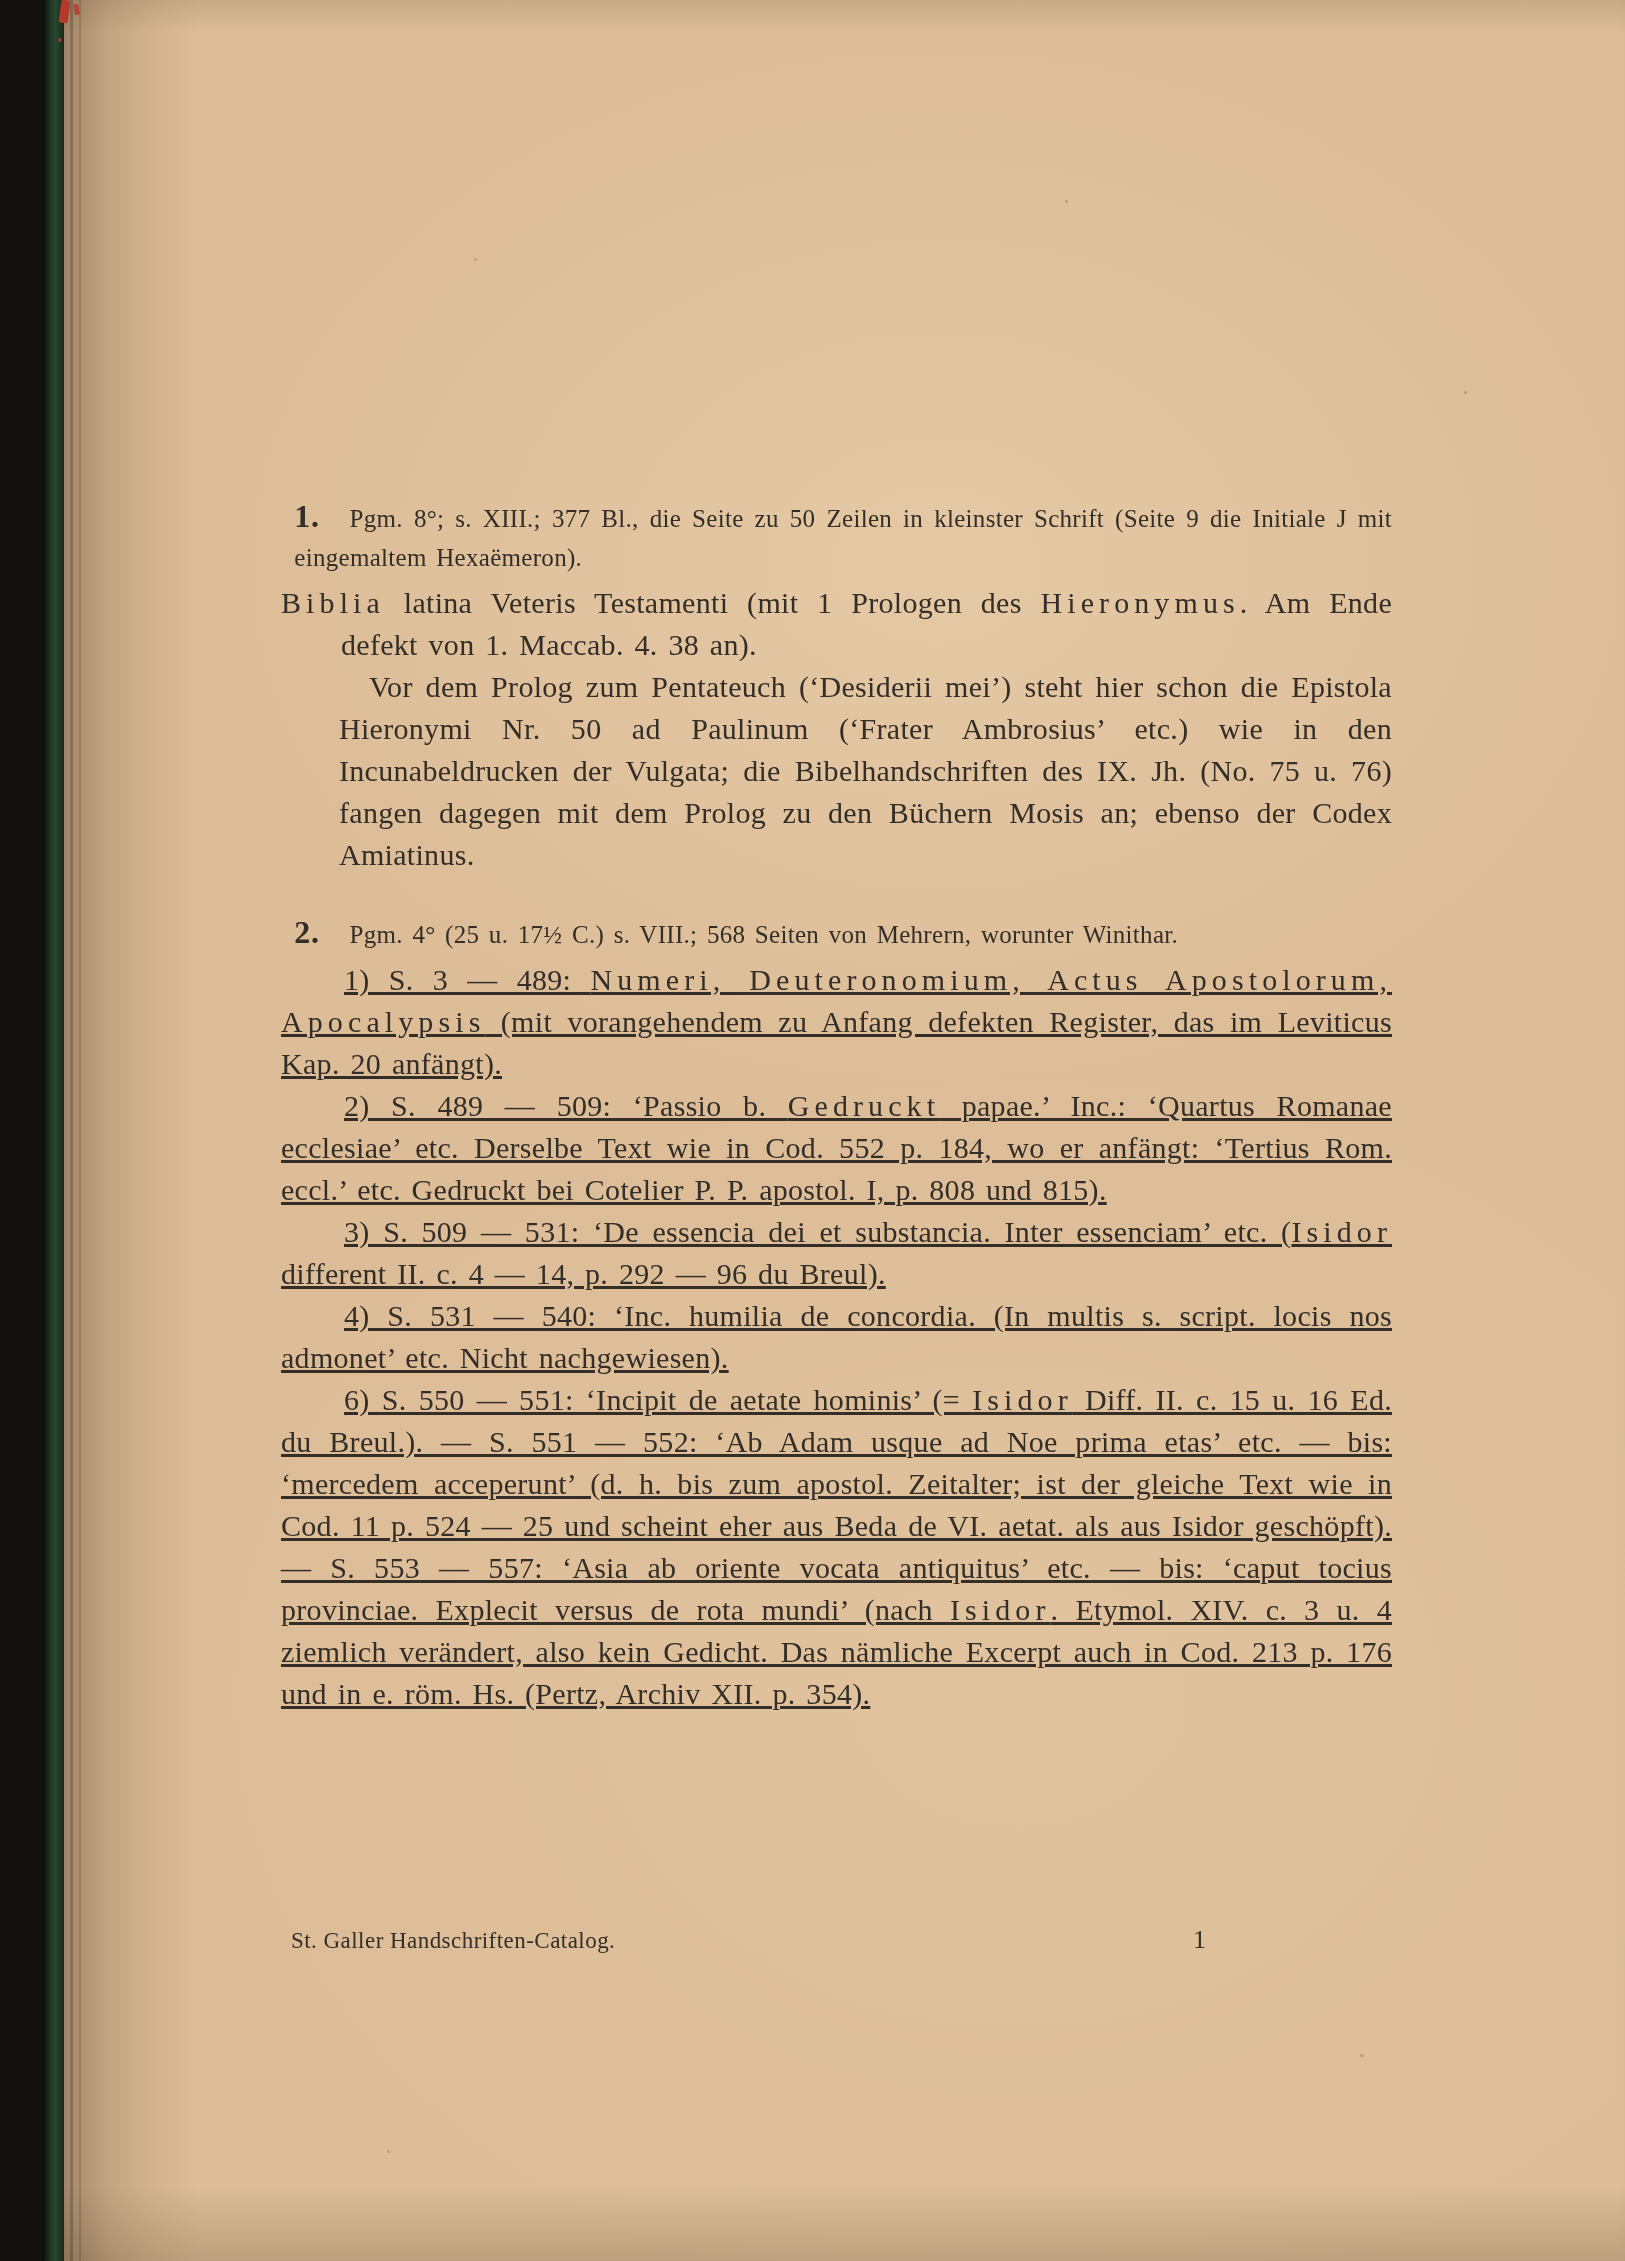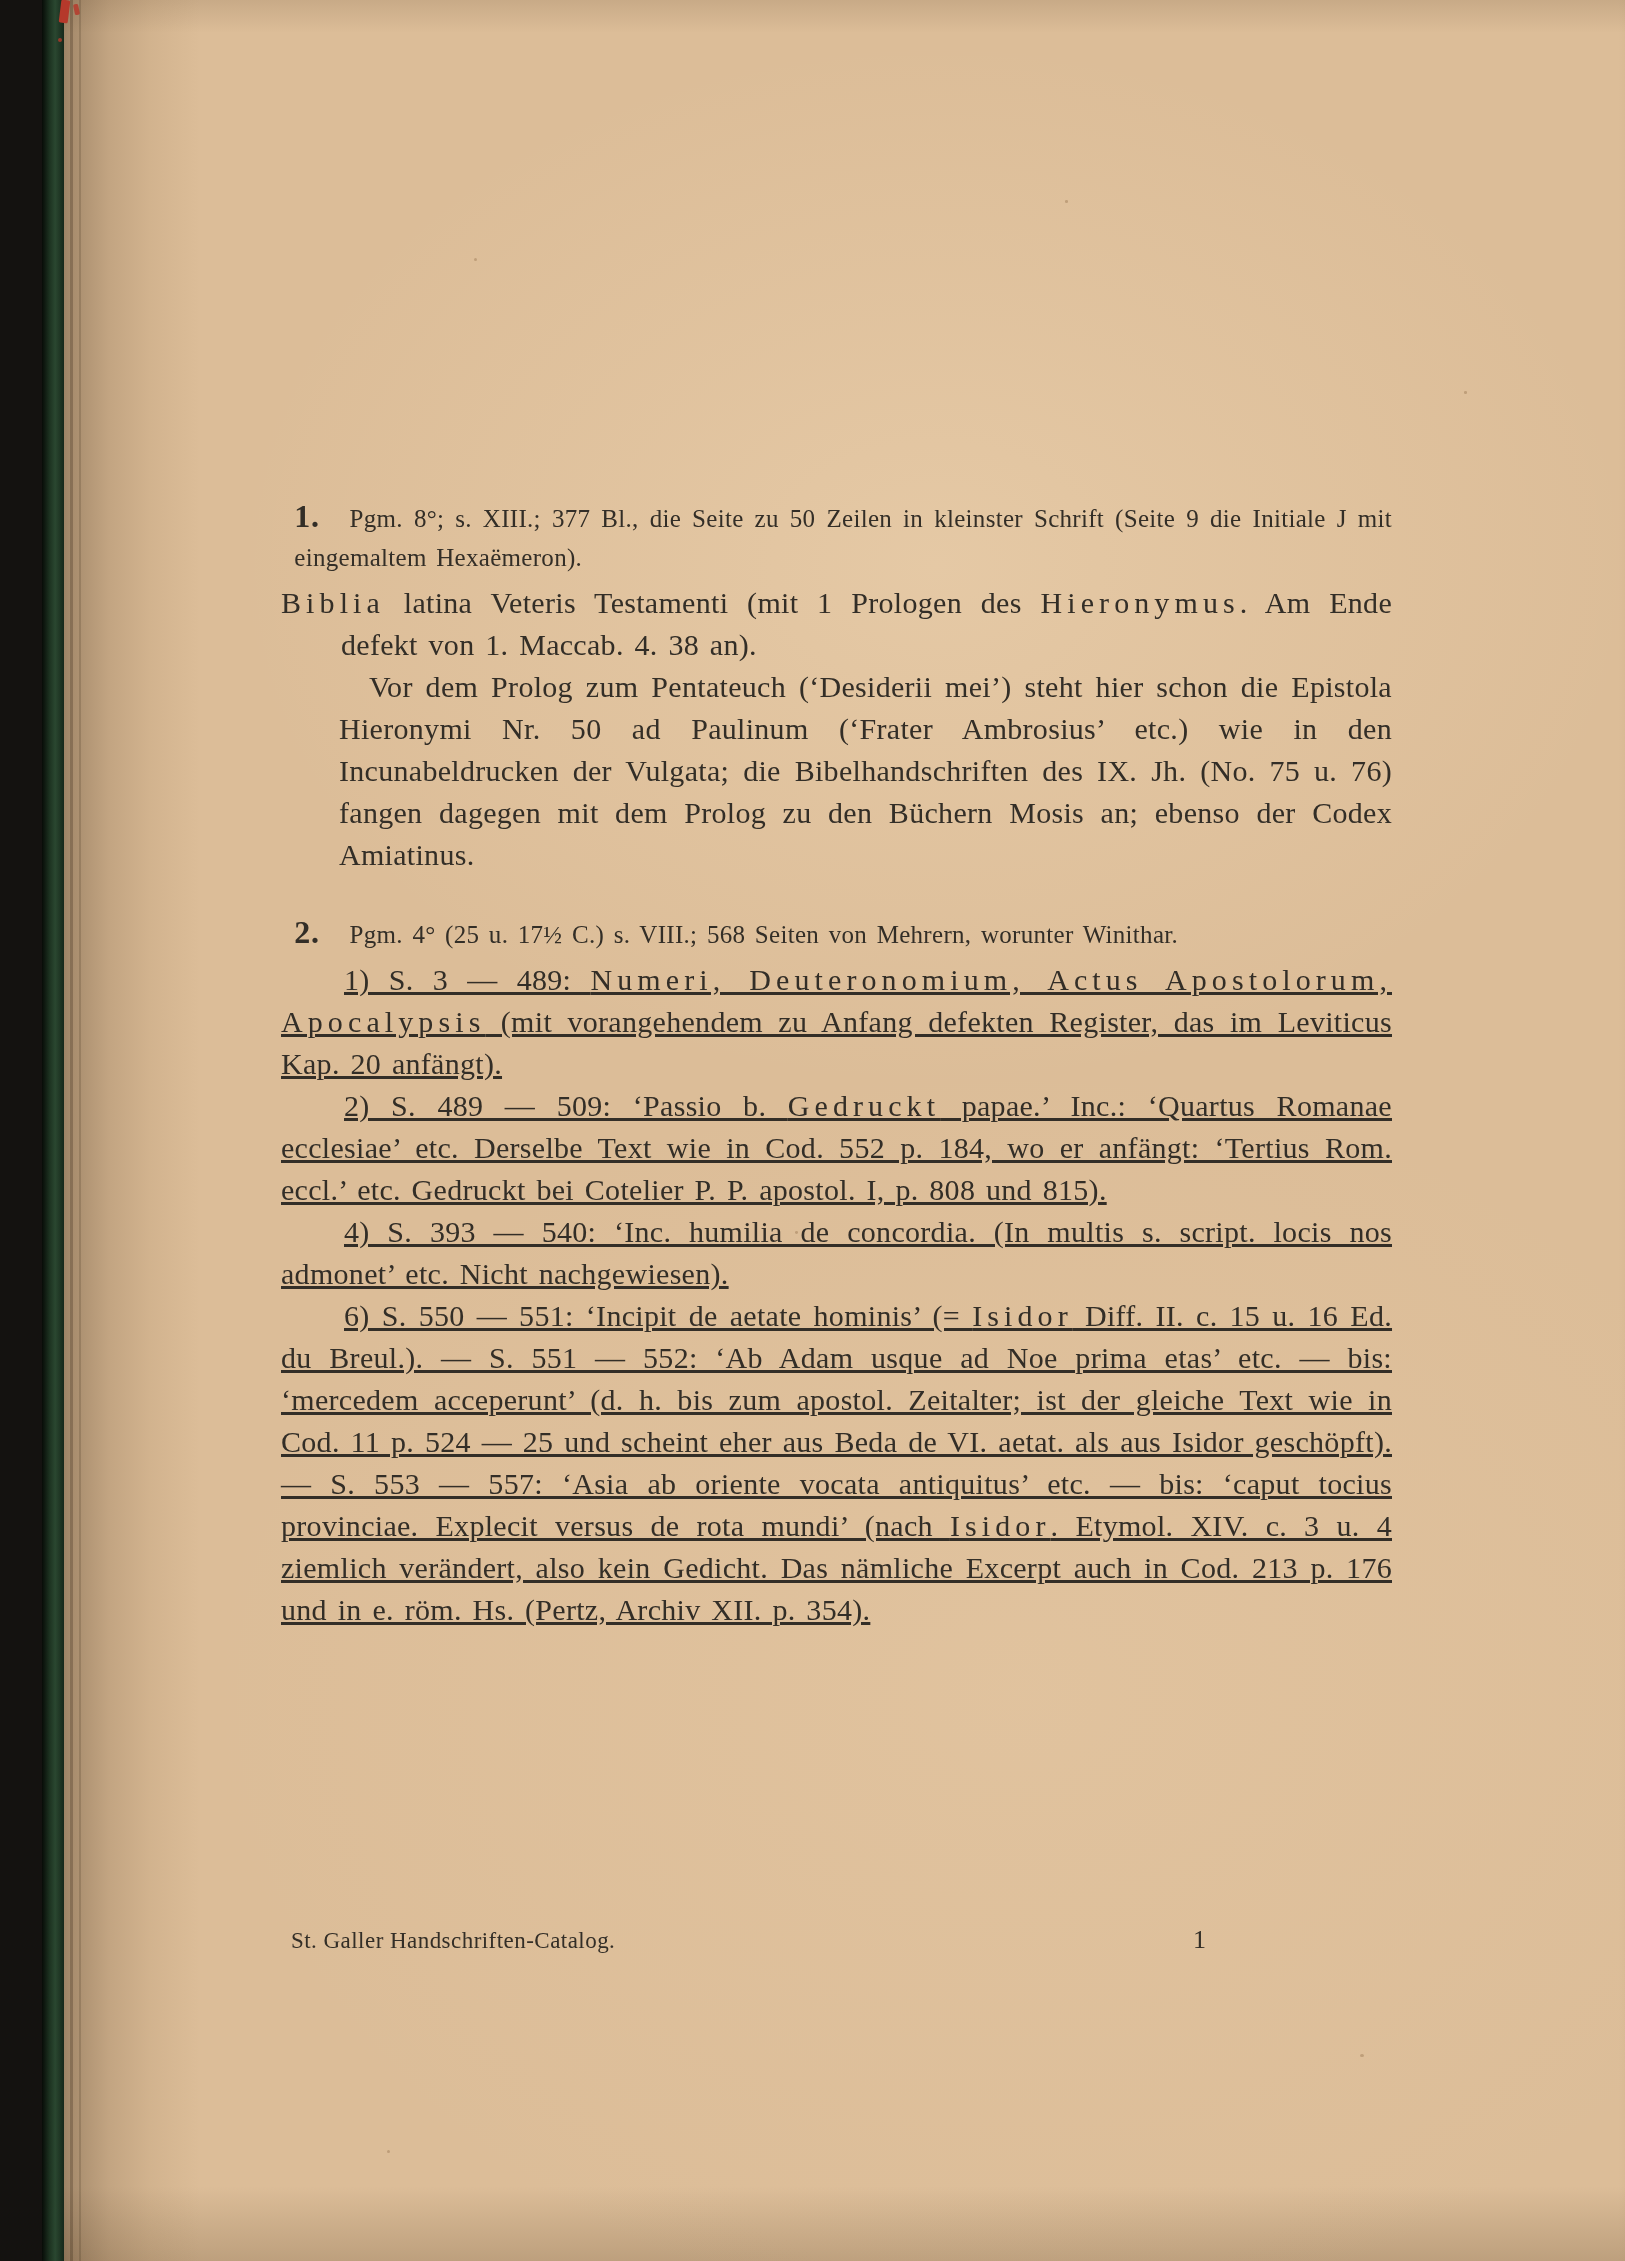--- a/index.html
+++ b/index.html
@@ -85,21 +85,22 @@
   <div class="textblock" id="entries">
       <section class="entry">
         <div class="entry-head"><span class="entry-num">1.</span><span class="entry-head-text">Pgm. 8°; s. XIII.; 377 Bl., die Seite zu 50 Zeilen in kleinster Schrift (Seite 9 die Initiale J mit eingemaltem Hexaëmeron).</span></div>
         <p class="para outdent"><span class="sp">Biblia</span><span class="reg"> latina Veteris Testamenti (mit 1 Prologen des </span><span class="sp">Hieronymus</span><span class="reg">. Am Ende defekt von 1. Maccab. 4. 38 an).</span></p>
         <p class="para block-indent"><span class="reg">Vor dem Prolog zum Pentateuch (‘Desiderii mei’) steht hier schon die Epistola Hieronymi Nr. 50 ad Paulinum (‘Frater Ambrosius’ etc.) wie in den Incunabeldrucken der Vulgata; die Bibelhandschriften des IX. Jh. (No. 75 u. 76) fangen dagegen mit dem Prolog zu den Büchern Mosis an; ebenso der Codex Amiatinus.</span></p>
       </section>
       <section class="entry">
         <div class="entry-head"><span class="entry-num">2.</span><span class="entry-head-text">Pgm. 4° (25 u. 17½ C.) s. VIII.; 568 Seiten von Mehrern, worunter Winithar.</span></div>
         <p class="para indent"><span class="reg">1) S. 3 — 489: </span><span class="sp">Numeri, Deuteronomium, Actus Apostolorum, Apocalypsis</span><span class="reg"> (mit vorangehendem zu Anfang defekten Register, das im Leviticus Kap. 20 anfängt).</span></p>
         <p class="para indent"><span class="reg">2) S. 489 — 509: ‘Passio b. </span><span class="sp">Gedruckt</span><span class="reg"> papae.’ Inc.: ‘Quartus Romanae ecclesiae’ etc. Derselbe Text wie in Cod. 552 p. 184, wo er anfängt: ‘Tertius Rom. eccl.’ etc. Gedruckt bei Cotelier P. P. apostol. I, p. 808 und 815).</span></p>
-        <p class="para indent"><span class="reg">4) S. 393 — 540: ‘Inc. humilia de concordia. (In multis s. script. locis nos admonet’ etc. Nicht nachgewiesen).</span></p>
+        <p class="para indent"><span class="reg">3) S. 509 — 531: ‘De essencia dei et substancia. Inter essenciam’ etc. (</span><span class="sp">Isidor</span><span class="reg"> different II. c. 4 — 14, p. 292 — 96 du Breul).</span></p>
+        <p class="para indent"><span class="reg">4) S. 531 — 540: ‘Inc. humilia de concordia. (In multis s. script. locis nos admonet’ etc. Nicht nachgewiesen).</span></p>
         <p class="para indent"><span class="reg">6) S. 550 — 551: ‘Incipit de aetate hominis’ (= </span><span class="sp">Isidor</span><span class="reg"> Diff. II. c. 15 u. 16 Ed. du Breul.). — S. 551 — 552: ‘Ab Adam usque ad Noe prima etas’ etc. — bis: ‘mercedem acceperunt’ (d. h. bis zum apostol. Zeitalter; ist der gleiche Text wie in Cod. 11 p. 524 — 25 und scheint eher aus Beda de VI. aetat. als aus Isidor geschöpft). — S. 553 — 557: ‘Asia ab oriente vocata antiquitus’ etc. — bis: ‘caput tocius provinciae. Explecit versus de rota mundi’ (nach </span><span class="sp">Isidor</span><span class="reg">. Etymol. XIV. c. 3 u. 4 ziemlich verändert, also kein Gedicht. Das nämliche Excerpt auch in Cod. 213 p. 176 und in e. röm. Hs. (Pertz, Archiv XII. p. 354).</span></p>
       </section>
     </div>
 
   <div class="footer">
     <span class="footer-label">St. Galler Handschriften-Catalog.</span>
     <span class="footer-page">1</span>
   </div>
 </div>
 

